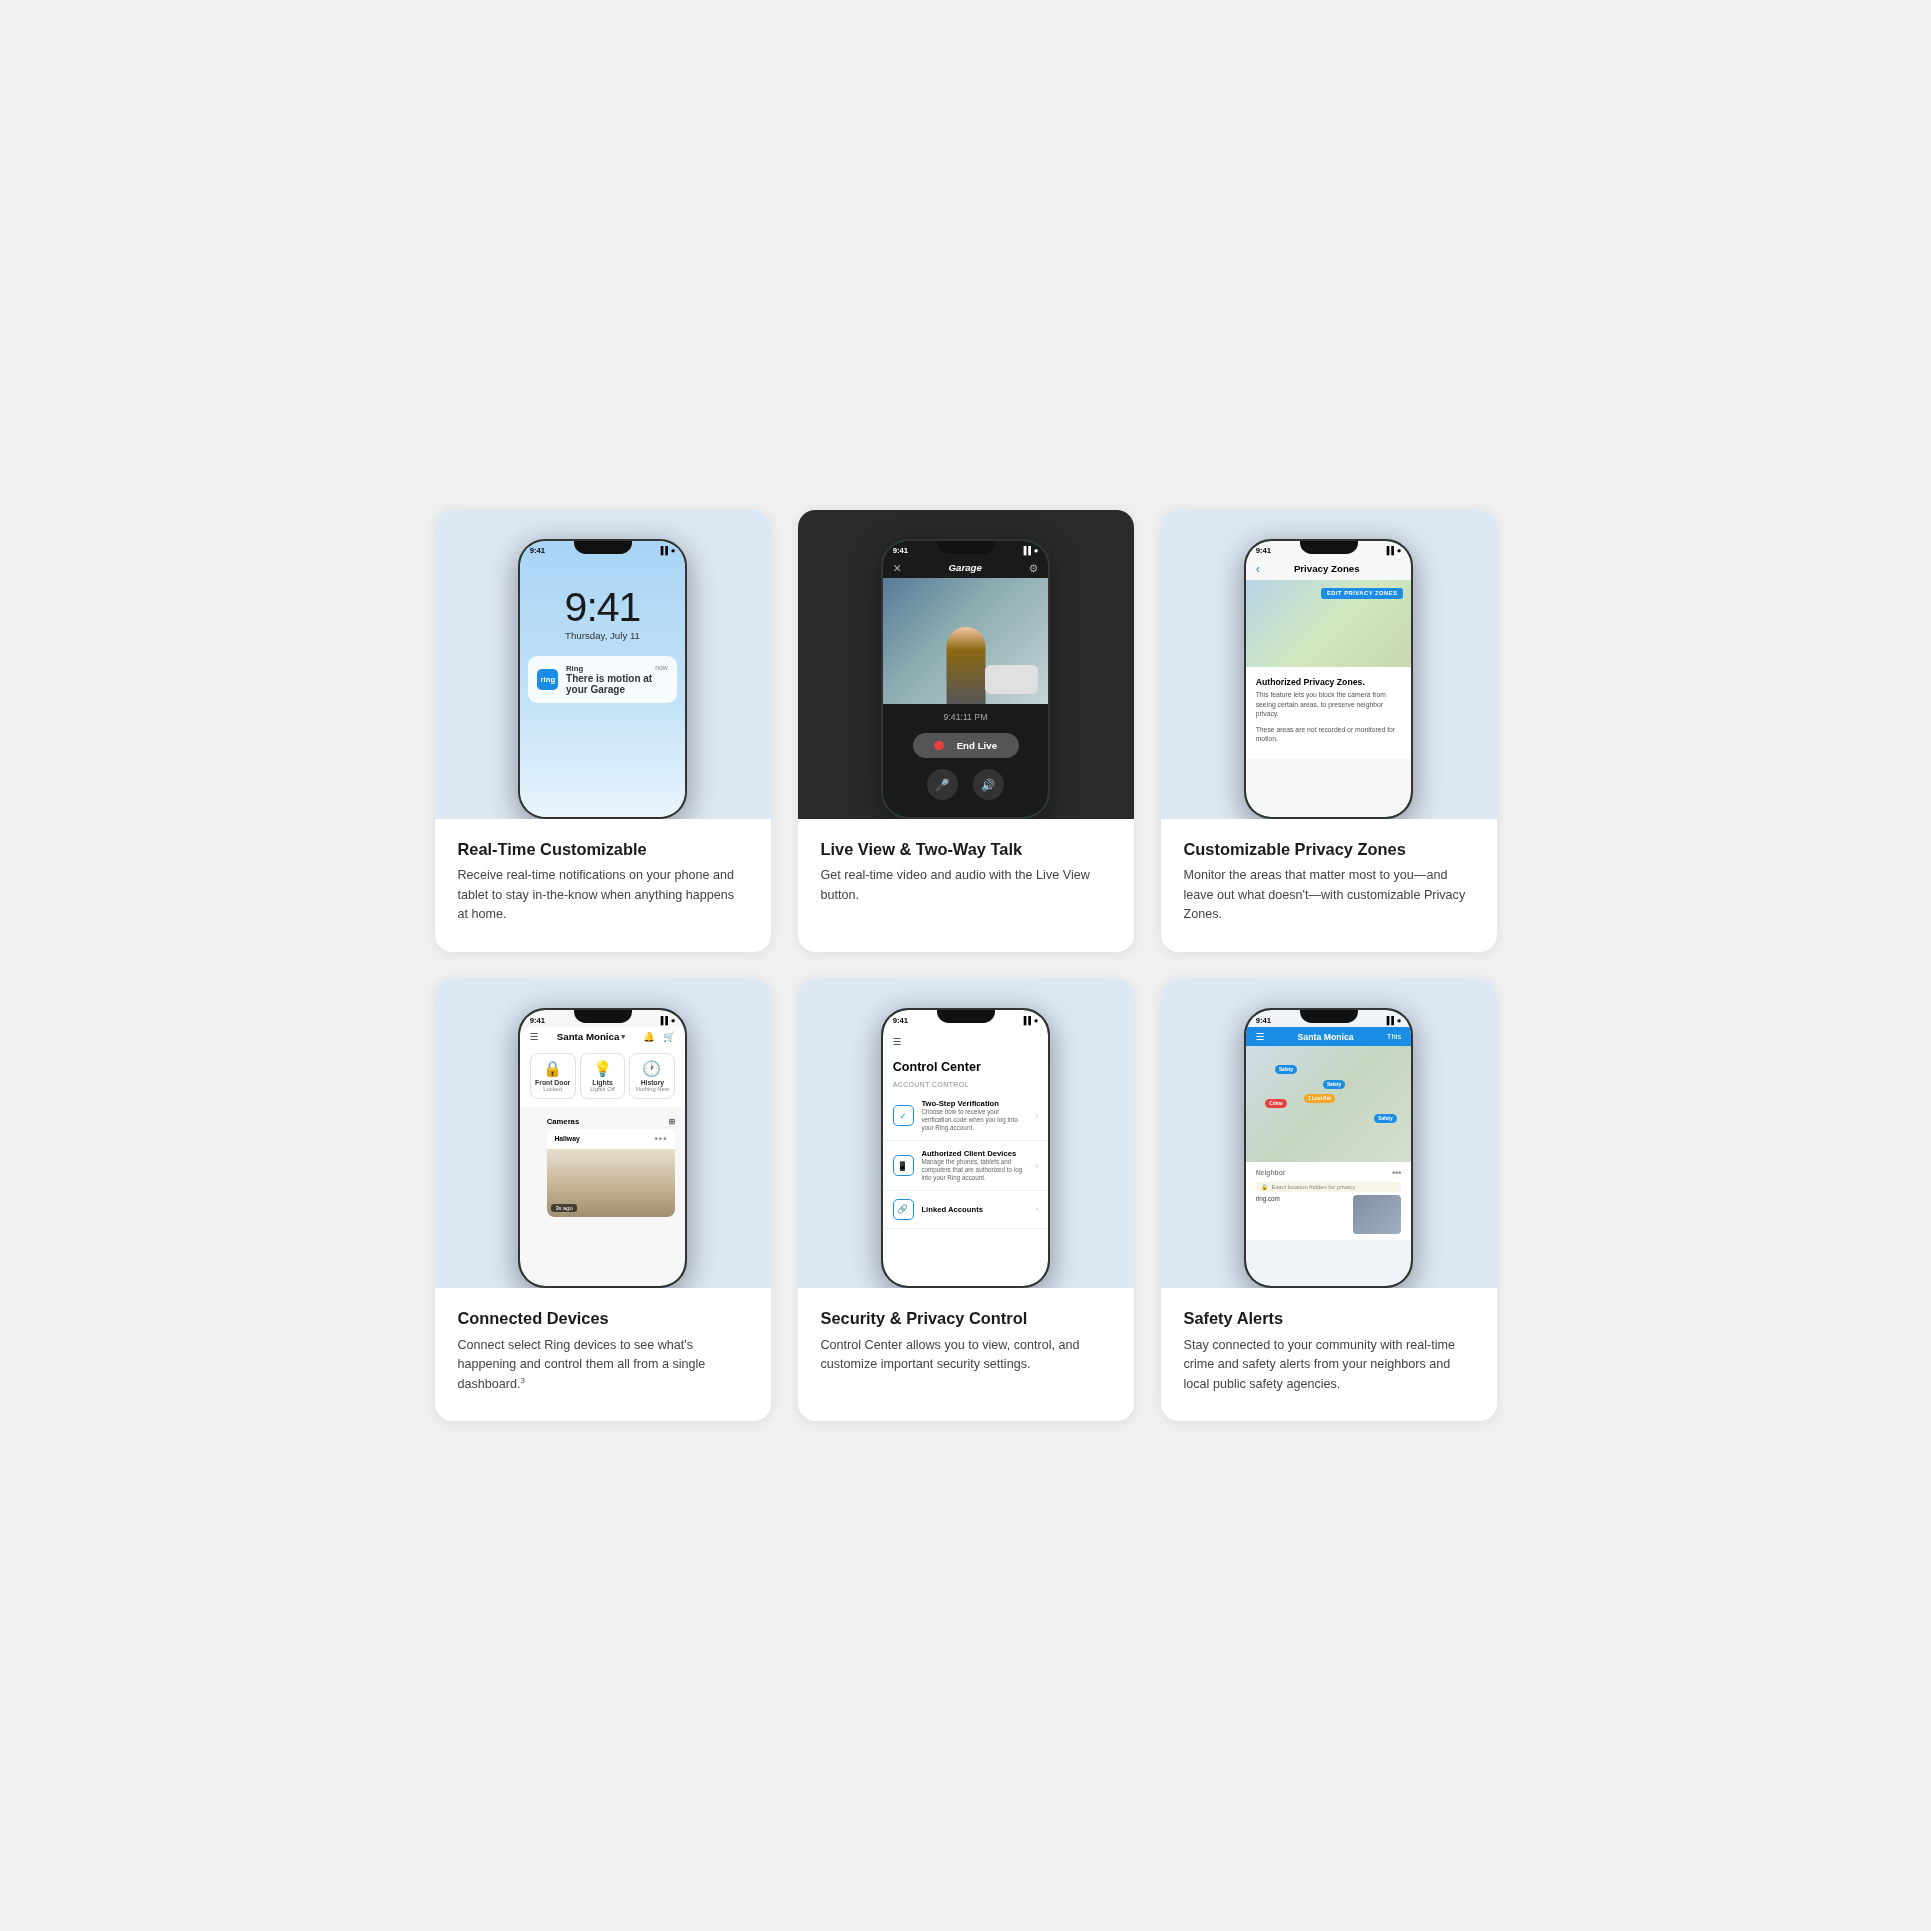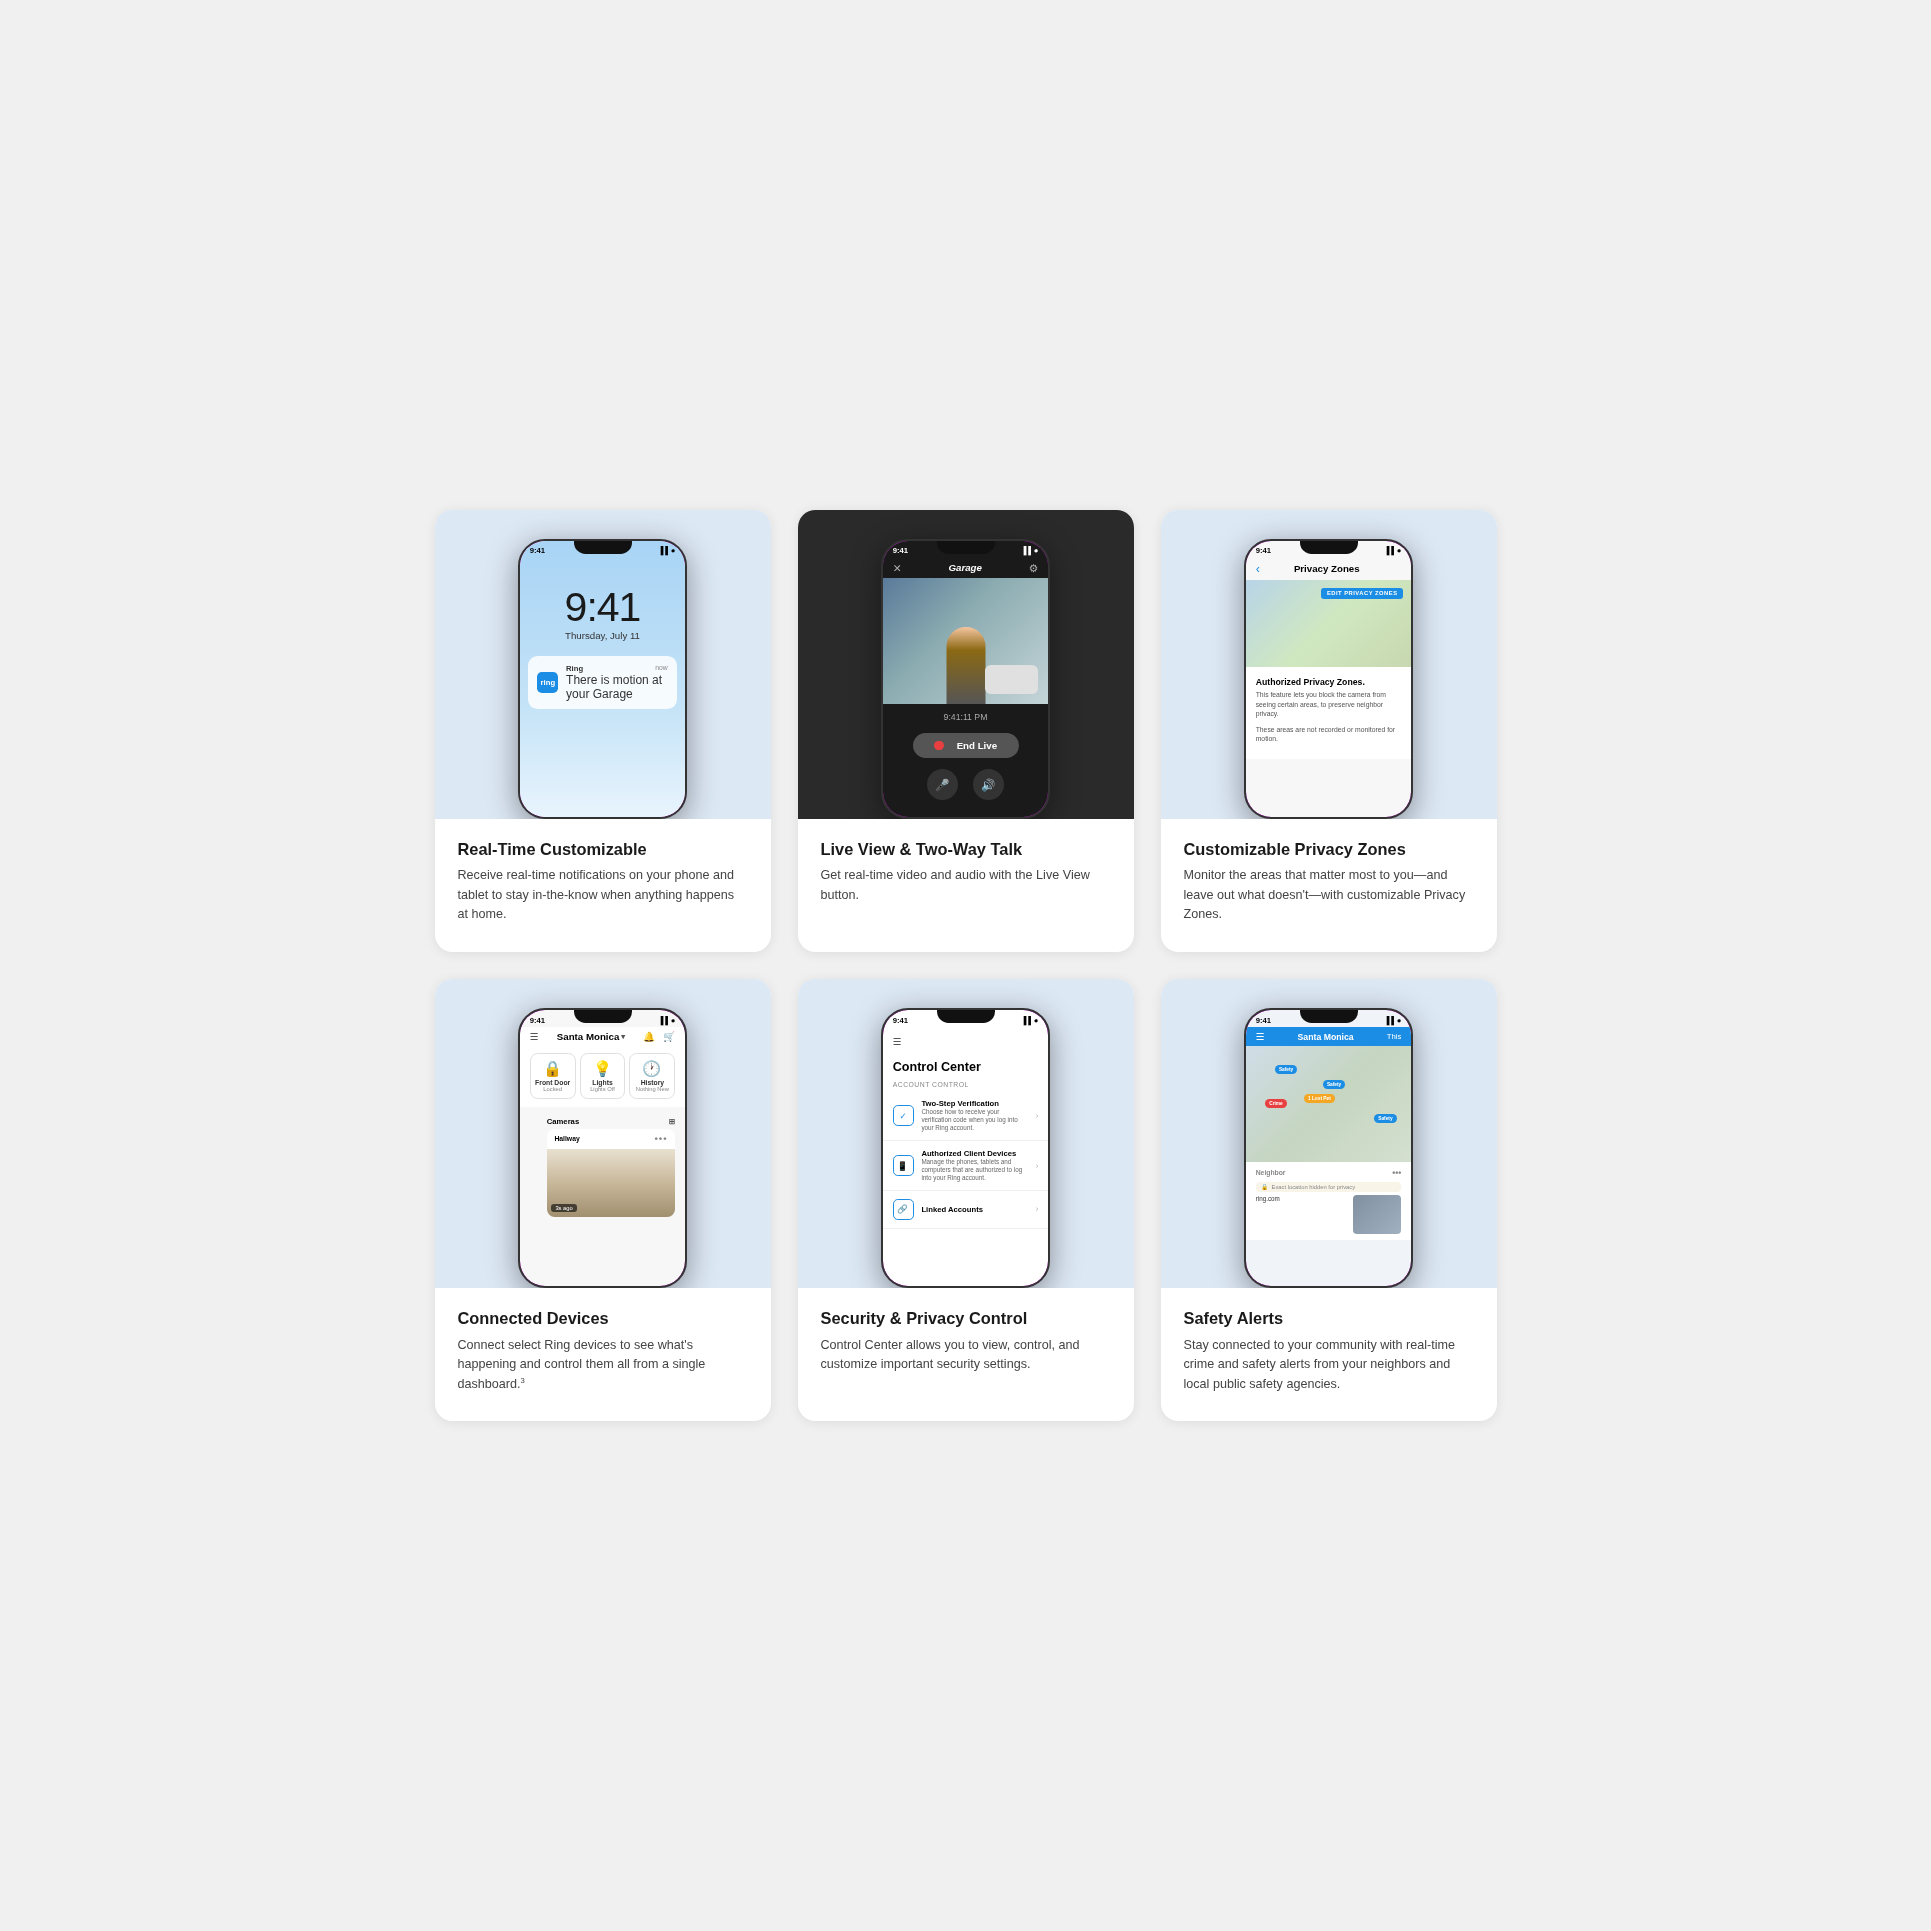--- a/index.html
+++ b/index.html
@@ -50,21 +50,21 @@
     .card-desc {
       font-size: 12.6px;
       color: #444;
       line-height: 1.55;
     }
 
     
     .phone {
       width: 169px;
       height: 280px;
-      background: #a21caf;
+      background: #14532d;
       border-radius: 27px;
       border: 2.9px solid #333;
       position: relative;
       overflow: hidden;
       box-shadow: 0 7.7px 31px rgba(0,0,0,0.4);
     }
     .phone-screen {
       position: absolute;
       top: 0; left: 0; right: 0; bottom: 0;
       background: #fff;
@@ -137,21 +137,21 @@
       justify-content: center;
       flex-shrink: 0;
     }
     .ring-icon-box span {
       color: #fff;
       font-size: 7.7px;
       font-weight: 700;
     }
     .notif-text { flex: 1; }
     .notif-app { font-size: 7.7px; font-weight: 700; color: #333; }
-    .notif-msg { font-size: 12px; color: #333; }
+    .notif-msg { font-size: 10px; color: #333; font-weight: bold; }
     .notif-time { font-size: 6.8px; color: #888; }
 
     
     .live-view-screen {
       background: #1a1a1a;
       height: 100%;
     }
     .live-header {
       display: flex;
       justify-content: space-between;

